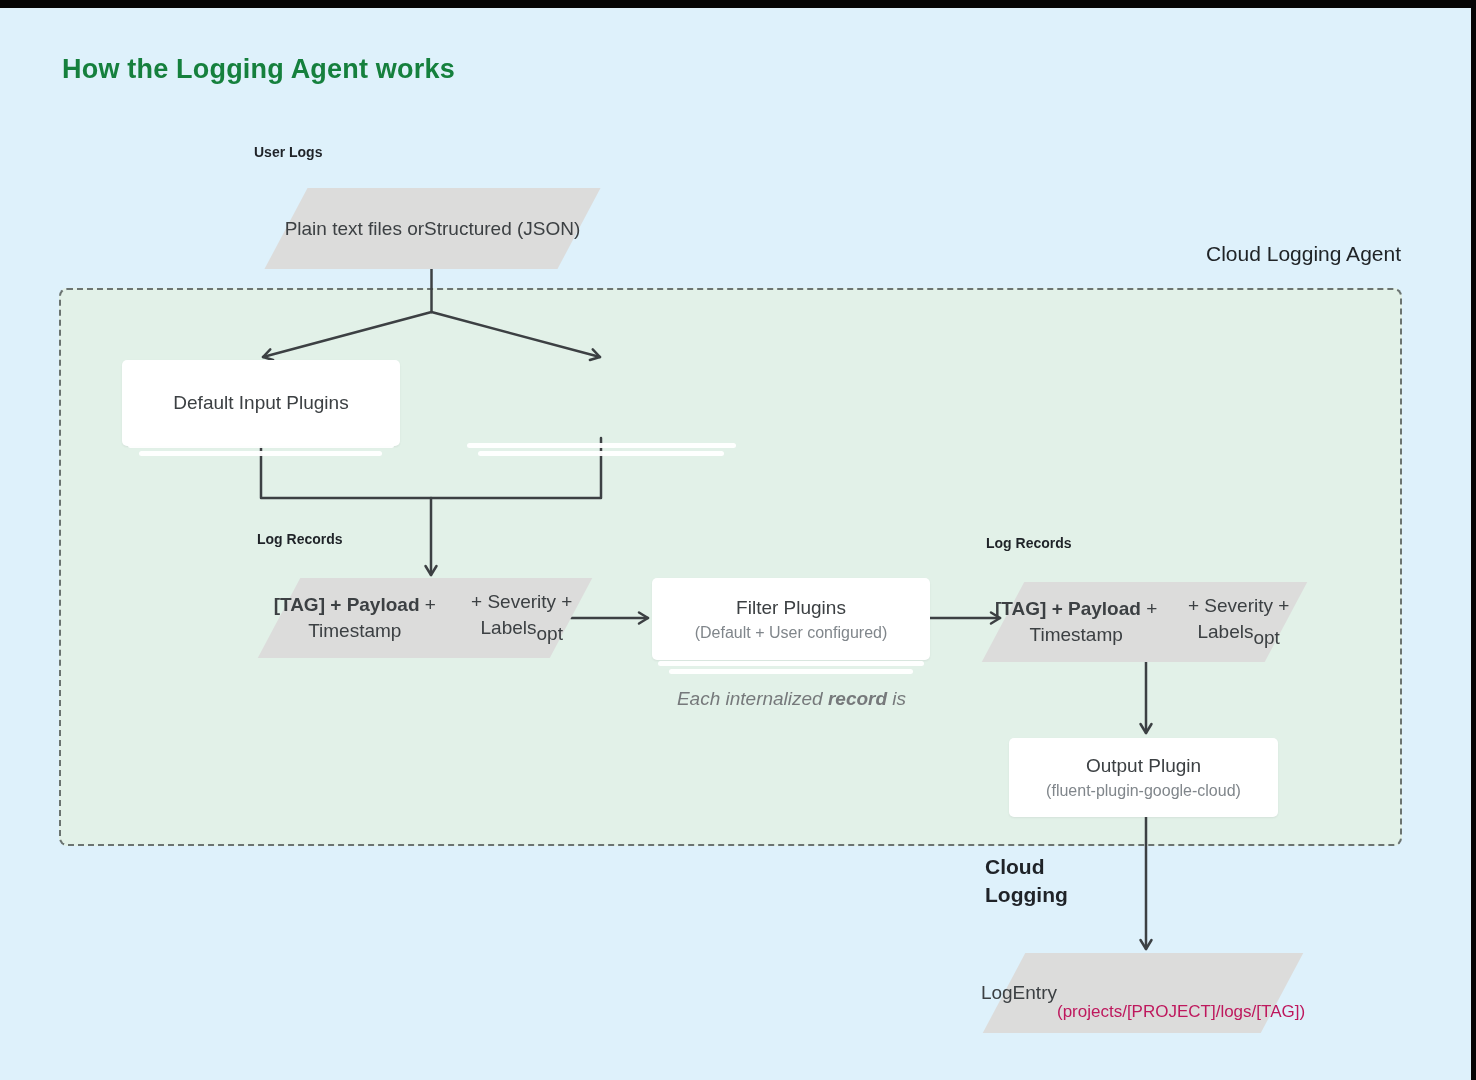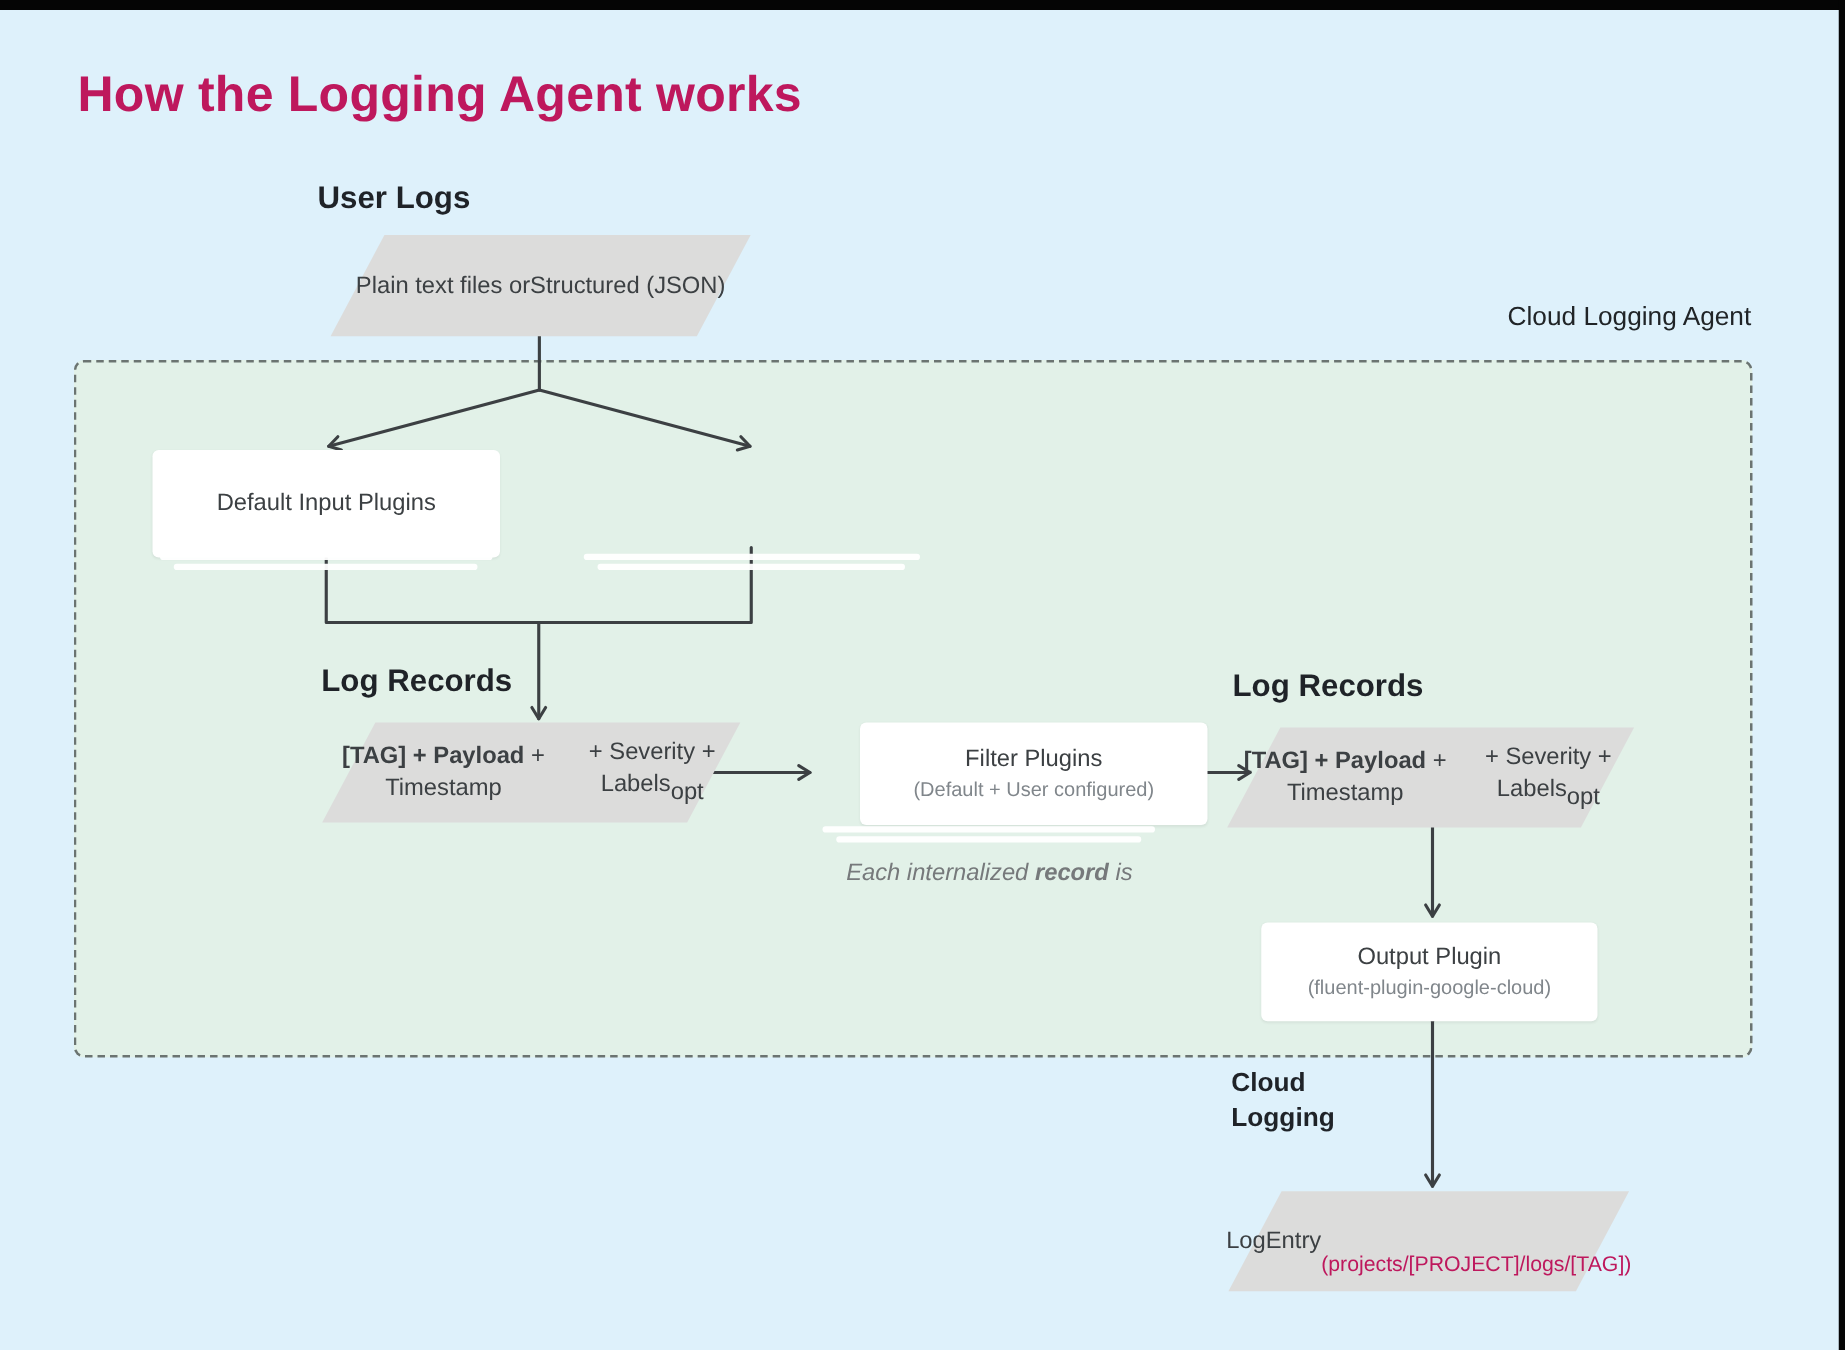--- a/index.html
+++ b/index.html
@@ -5,23 +5,23 @@
   html,body{margin:0;padding:0;background:#9aa0a6;}
   #stage{
     position:relative;width:1476px;height:1080px;overflow:hidden;
     background:#def1fb;
     font-family:"Liberation Sans",sans-serif;
     color:#3c4043;
   }
   .edge-top{position:absolute;left:0;top:0;width:1476px;height:8px;background:#050505;}
   .edge-right{position:absolute;right:0;top:0;width:5px;height:1080px;background:#050505;}
 
-  .page-title{position:absolute;left:62px;top:54px;font-size:40px;font-weight:600;color:#be185d;letter-spacing:.2px;}
+  .page-title{position:absolute;left:62px;top:54px;font-size:27px;font-weight:600;color:#15803d;letter-spacing:.2px;}
 
-  .flow-label{position:absolute;font-size:25px;font-weight:700;color:#1f2328;}
+  .flow-label{position:absolute;font-size:14px;font-weight:700;color:#1f2328;}
   .agent-label{position:absolute;right:75px;top:242px;font-size:21px;font-weight:500;color:#202427;}
 
   .panel{
     position:absolute;left:59px;top:288px;width:1343px;height:558px;
     background:#e2f1e8;border:2px dashed #6b7471;border-radius:8px;box-sizing:border-box;
   }
 
   svg.wires{position:absolute;left:0;top:0;}
 
   .para{position:absolute;}
@@ -105,21 +105,21 @@
 
   <div class="flow-label" style="left:257px;top:531px;">Log Records</div>
 
   <div class="para" style="left:258px;top:578px;width:334px;height:80px;">
     <div class="ptxt" style="line-height:26px;">
       <span><span class="b">[TAG] + Payload</span><span> + Timestamp</span></span>
       <span><span>+ Severity + Labels</span><span class="sub-opt">opt</span></span>
     </div>
   </div>
 
-  <div class="node" style="left:652px;top:578px;width:278px;height:82px;margin-left:36px;">
+  <div class="node" style="left:652px;top:578px;width:278px;height:82px;">
     <div class="t">Filter Plugins</div>
     <div class="s">(Default + User configured)</div>
   </div>
   <div class="stack" style="left:658px;top:661px;width:266px;"></div>
   <div class="stack" style="left:669px;top:669px;width:244px;"></div>
 
   <div class="note">
     <div><span>Each internalized </span><span class="b">record</span><span> is</span></div>
   </div>
 

